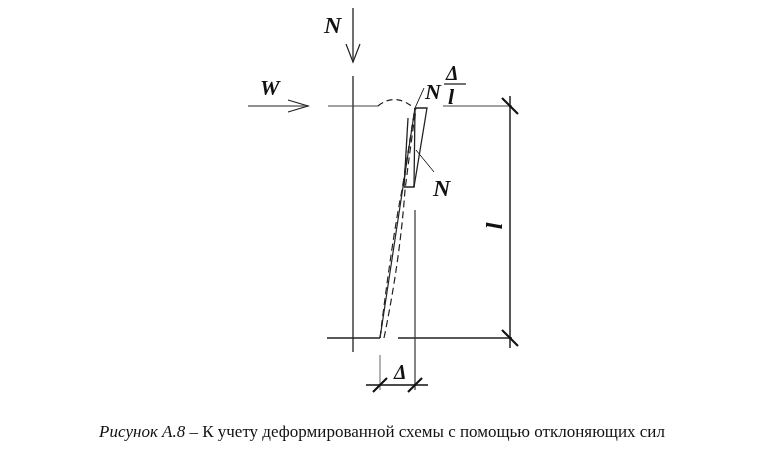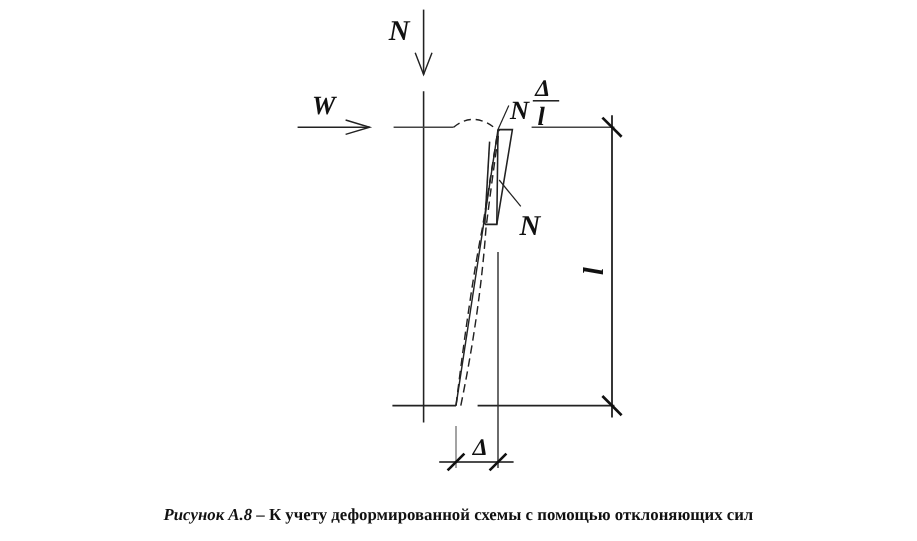--- a/index.html
+++ b/index.html
@@ -1,21 +1,21 @@
 <!DOCTYPE html>
 <html><head>
   <meta charset="utf-8">
   <style>
     html, body { margin:0; padding:0; background:#ffffff; }
     body { width:764px; height:451px; position:relative; overflow:hidden; }
     svg { position:absolute; left:0; top:0; }
     .lbl { font-family:"Liberation Serif","DejaVu Serif",serif; font-style:italic; font-weight:bold; fill:#111; }
     .caption {
       position:absolute; left:0; top:422px; width:764px; text-align:center;
-      font-family:"Liberation Serif","DejaVu Serif",serif; font-weight:bold; font-size:14px; color:#111;
+      font-family:"Liberation Serif","DejaVu Serif",serif; font-weight:normal; font-size:17px; color:#111;
       white-space:nowrap;
     }
     .caption .it { font-style:italic; }
   </style>
 </head>
 <body>
 
 <svg width="764" height="451" viewBox="0 0 764 451">
 
   <g stroke="#222" stroke-width="1.3" fill="none">

